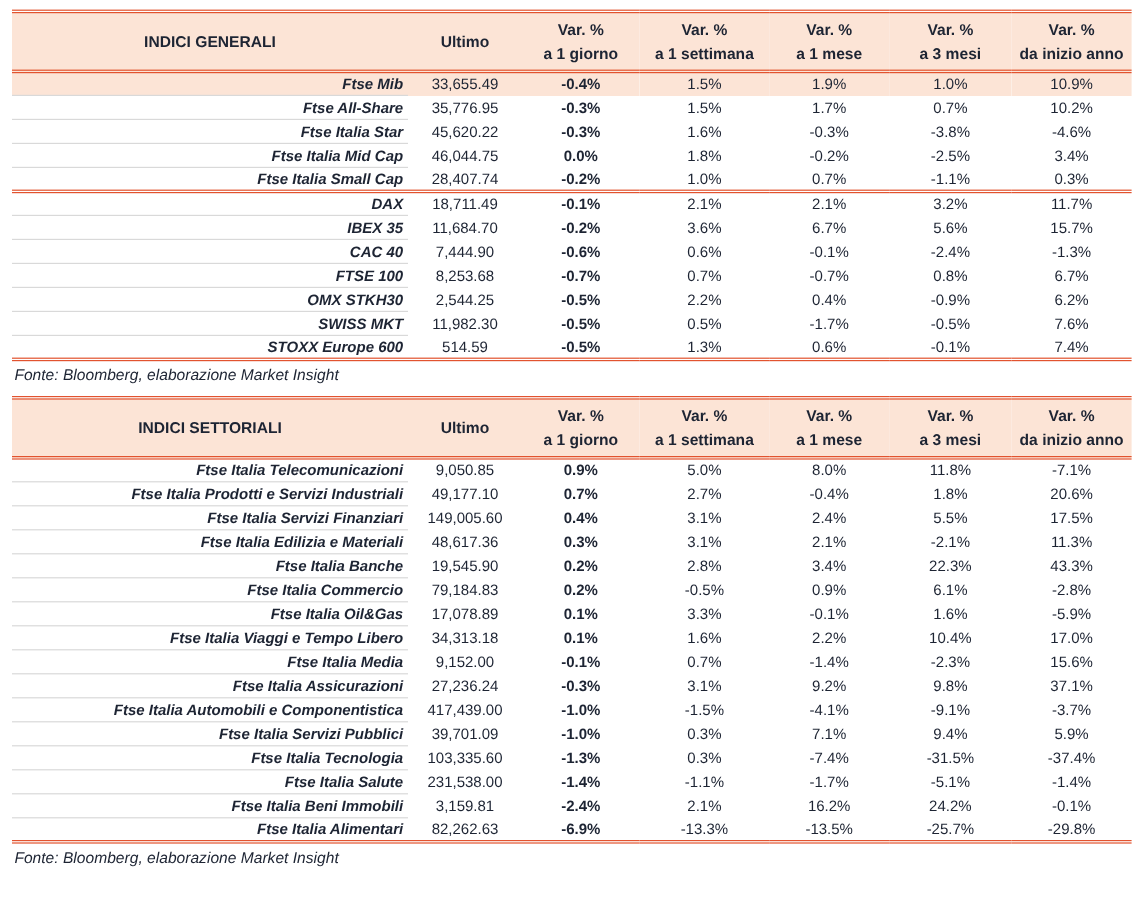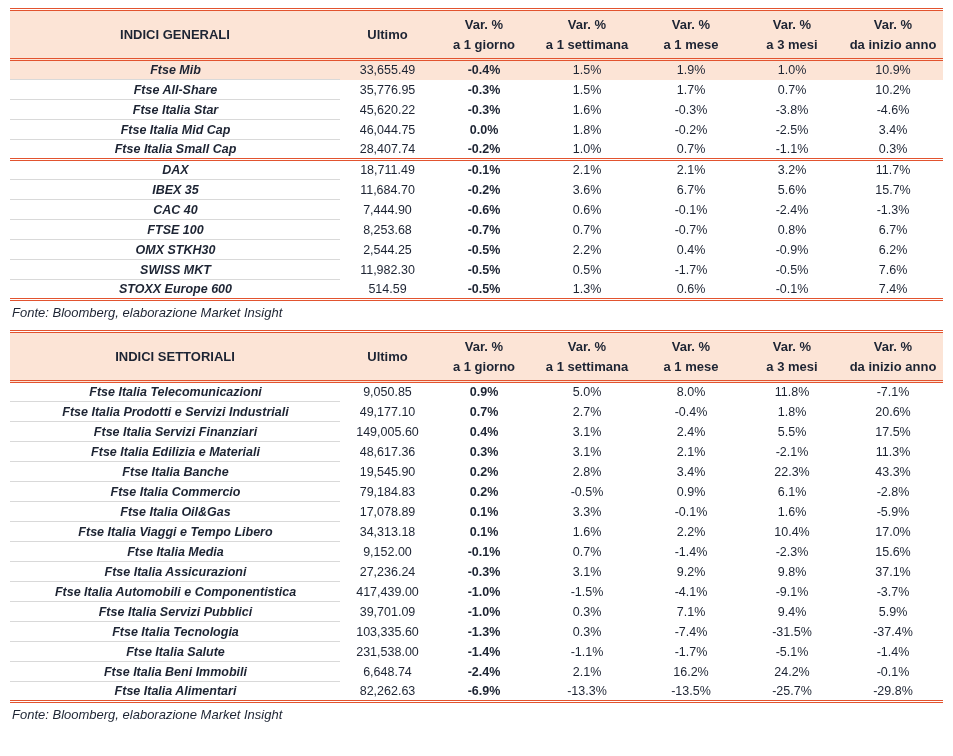--- a/index.html
+++ b/index.html
@@ -40,21 +40,21 @@
   tbody td {
     font-size: 12.5px;
     text-align: center;
     padding: 0 4px;
     height: 20px;
     white-space: nowrap;
     overflow: hidden;
     color: var(--text);
   }
   tbody td:first-child {
-    text-align: center;
+    text-align: right;
     font-weight: bold;
     font-style: italic;
     padding-left: 5px;
     border-bottom: 1px solid var(--row-line);
   }
   tbody td:nth-child(3) { font-weight: bold; }
   tbody tr.highlight td { background: var(--highlight-bg); }
   tbody tr.sep-above td { border-top: 3px double var(--accent); }
   tbody tr:last-child td { border-bottom: 3px double var(--accent); }
   .source {
@@ -380,21 +380,21 @@
             <td>Ftse Italia Salute</td>
             <td>231,538.00</td>
             <td>-1.4%</td>
             <td>-1.1%</td>
             <td>-1.7%</td>
             <td>-5.1%</td>
             <td>-1.4%</td>
           </tr>
           <tr>
             <td>Ftse Italia Beni Immobili</td>
-            <td>6,648.74</td>
+            <td>3,159.81</td>
             <td>-2.4%</td>
             <td>2.1%</td>
             <td>16.2%</td>
             <td>24.2%</td>
             <td>-0.1%</td>
           </tr>
           <tr>
             <td>Ftse Italia Alimentari</td>
             <td>82,262.63</td>
             <td>-6.9%</td>

